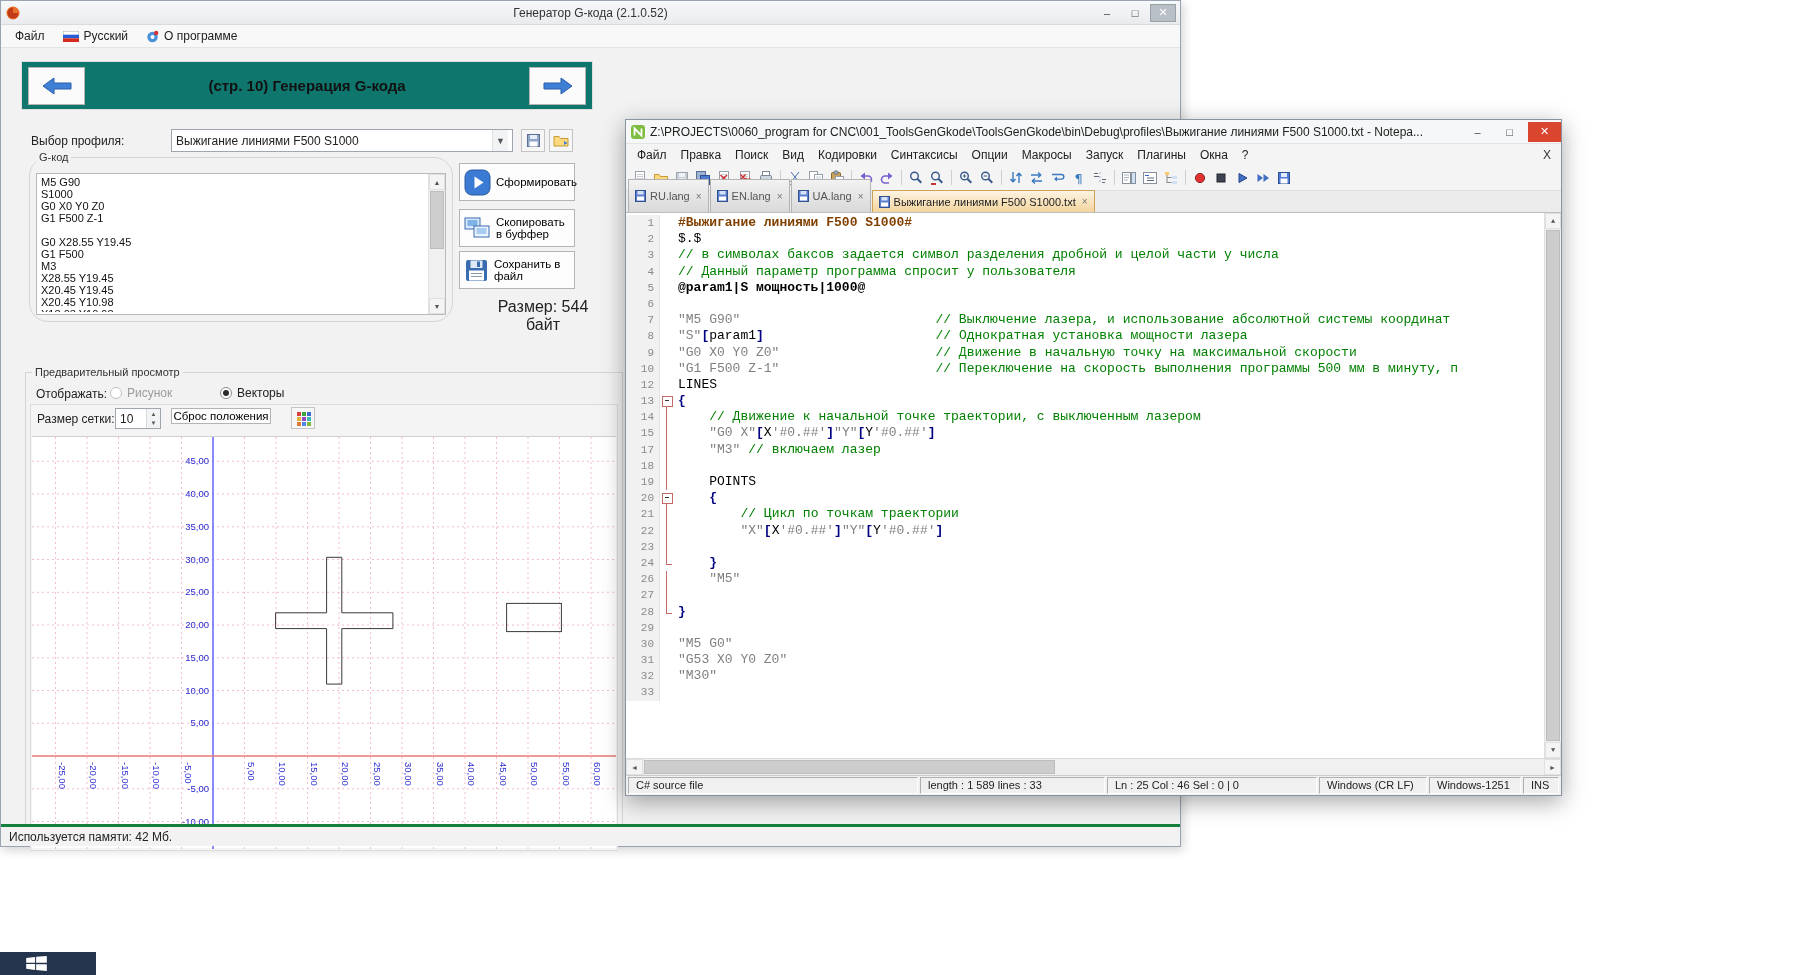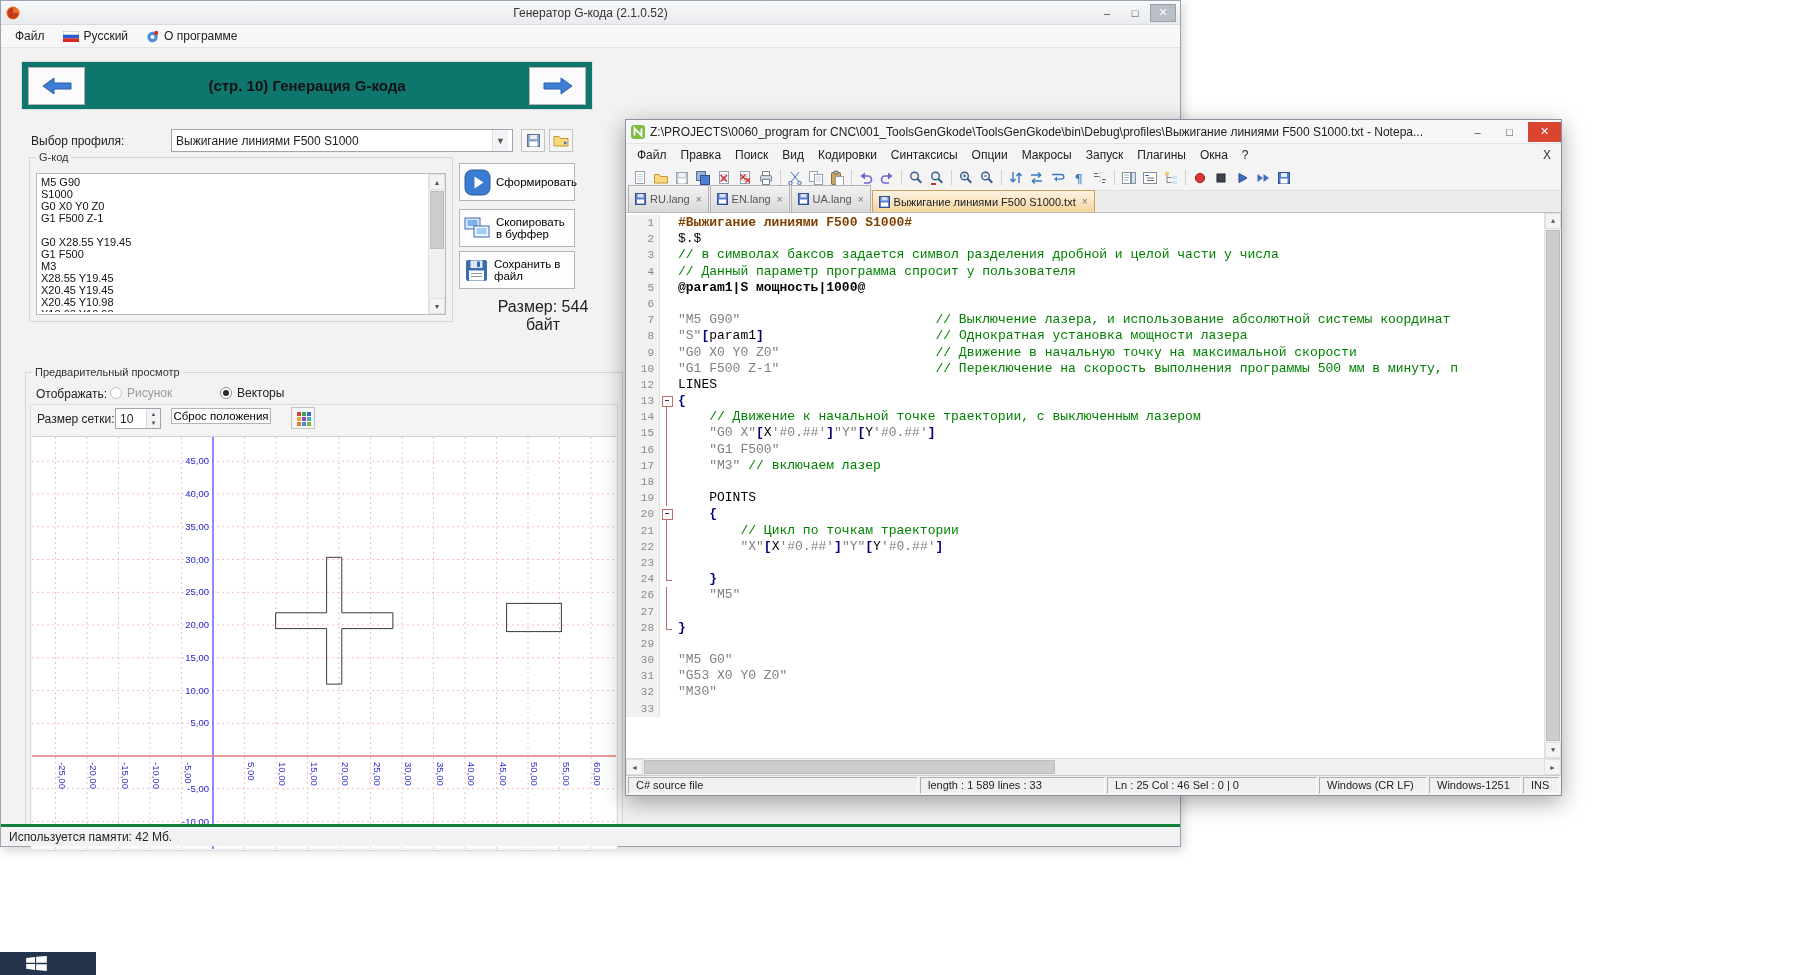--- a/index.html
+++ b/index.html
@@ -22,21 +22,21 @@
   .nav-btn.prev{left:6px;}
   .nav-btn.next{right:6px;}
   .page-title{position:absolute;left:70px;right:70px;top:15px;text-align:center;font-weight:bold;font-size:15px;color:#111;}
   .profile-row label{position:absolute;left:30px;top:133px;font-size:12px;}
   .combo{position:absolute;left:170px;top:128px;width:342px;height:23px;background:#fff;border:1px solid #a0a6ad;display:flex;align-items:center;padding:0 4px;font-size:12px;}
   .combo .val{flex:1;overflow:hidden;white-space:nowrap;}
   .combo-arrow{width:16px;text-align:center;color:#555;font-size:9px;background:#f2f3f5;align-self:stretch;display:flex;align-items:center;justify-content:center;border-left:1px solid #e0e0e0;}
   .tool-sm{position:absolute;top:128px;width:24px;height:23px;background:#f6f6f6;border:1px solid #c4c4c4;display:flex;align-items:center;justify-content:center;cursor:pointer;}
   .gbox{position:absolute;border:1px solid #d5d5d5;background:transparent;}
   .gbox legend{font-size:11px;color:#333;margin-left:6px;padding:0 3px;}
-  .gcode-box{left:28px;top:150px;width:424px;height:171px;}
+  .gcode-box{left:28px;top:150px;width:424px;height:171px;border-radius:19px;}
   .gcode-area{position:absolute;left:6px;right:6px;top:10px;bottom:6px;background:#fff;border:1px solid #b9b9b9;}
   .gcode-lines{position:absolute;left:4px;top:2px;right:22px;bottom:2px;overflow:hidden;font-size:11px;line-height:12px;color:#111;}
   .vsb{position:absolute;right:0;top:0;bottom:0;width:17px;background:#f0f0f0;border-left:1px solid #e2e2e2;}
   .sb-btn{height:16px;display:flex;align-items:center;justify-content:center;font-size:7px;color:#555;background:#f4f4f4;border:1px solid #e0e0e0;}
   .sb-btn.bot{position:absolute;bottom:0;left:0;right:0;}
   .sb-thumb{position:absolute;left:1px;right:1px;background:#cdcdcd;border:1px solid #bdbdbd;}
   .act-btn{position:absolute;left:458px;width:116px;height:38px;background:#fdfdfd;border:1px solid #b4b4b4;display:flex;align-items:center;gap:5px;padding:2px 4px;font-size:11.5px;cursor:pointer;text-align:left;}
   .size-label{position:absolute;left:484px;top:297px;width:116px;text-align:center;font-size:16px;color:#222;}
   .preview-box{left:24px;top:349px;width:598px;height:477px;margin-top:16px;}
   .disp-label{position:absolute;left:10px;top:9px;}
@@ -63,21 +63,21 @@
   .npp-title .t{flex:1;font-size:12px;color:#222;white-space:nowrap;overflow:hidden;}
   .npp-wb{width:27px;height:20px;display:flex;align-items:center;justify-content:center;font-size:11px;color:#444;}
   .npp-wb.close{width:33px;background:#d9452f;color:#fff;}
   .npp-menu{height:21px;background:#f4f4f4;display:flex;align-items:center;padding:0 4px;position:relative;font-size:12px;}
   .npp-mi{padding:2px 7px;cursor:default;}
   .menu-x{position:absolute;right:10px;font-size:12px;color:#333;cursor:pointer;}
   .npp-toolbar{height:26px;background:#f4f4f4;border-bottom:1px solid #e0e0e0;display:flex;align-items:center;padding:0 4px;gap:1px;}
   .tbi{width:20px;height:20px;display:flex;align-items:center;justify-content:center;border:1px solid transparent;cursor:pointer;}
   .tb-sep{width:1px;height:15px;background:#cfcfcf;margin:0 3px;}
   .npp-tabs{height:22px;background:#ececec;display:flex;align-items:flex-end;padding-left:2px;border-bottom:1px solid #bdbdbd;}
-  .tab{height:27px;display:flex;align-items:center;gap:4px;padding:0 6px;margin-right:1px;border:1px solid #b3b3b3;border-bottom:none;background:linear-gradient(#f2f2f2,#d9d9d9);font-size:11px;color:#555;cursor:pointer;white-space:nowrap;}
+  .tab{height:33px;display:flex;align-items:center;gap:4px;padding:0 6px;margin-right:1px;border:1px solid #b3b3b3;border-bottom:none;background:linear-gradient(#f2f2f2,#d9d9d9);font-size:11px;color:#555;cursor:pointer;white-space:nowrap;}
   .tab.active{height:22px;background:linear-gradient(#fdf4e3,#f3d49c);border-color:#cda257;color:#222;}
   .tab .x{font-size:10px;color:#777;margin-left:2px;}
   .npp-editor{flex:1;background:#fff;position:relative;overflow:hidden;font-family:"Liberation Mono","DejaVu Sans Mono",monospace;font-size:13px;}
   .ed-lines{position:absolute;left:0;top:2px;right:17px;bottom:0;overflow:hidden;}
   .ed-row{display:flex;height:16.2px;line-height:16.2px;white-space:pre;}
   .ln-num{width:34px;flex:none;text-align:right;padding-right:5px;color:#8a8a8a;background:#f1f1f1;font-size:11px;border-right:1px solid #e2e2e2;}
   .fold{width:14px;flex:none;position:relative;background:#fff;}
   .fold.line::before{content:"";position:absolute;left:6px;top:0;bottom:0;width:1px;background:#c26a6a;}
   .fold.corner::before{content:"";position:absolute;left:6px;top:0;height:9px;width:1px;background:#c26a6a;}
   .fold.corner::after{content:"";position:absolute;left:6px;top:9px;width:6px;height:1px;background:#c26a6a;}
@@ -636,21 +636,20 @@
         <div class="ed-row"><span class="ln-num">5</span><span class="fold"></span><span class="ed-text"><span class="c-b">@param1|S мощность|1000@</span></span></div>
         <div class="ed-row"><span class="ln-num">6</span><span class="fold"></span><span class="ed-text"></span></div>
         <div class="ed-row"><span class="ln-num">7</span><span class="fold"></span><span class="ed-text"><span class="c-s">"M5 G90"</span><span class="c-d">                         </span><span class="c-c">// Выключение лазера, и использование абсолютной системы координат</span></span></div>
         <div class="ed-row"><span class="ln-num">8</span><span class="fold"></span><span class="ed-text"><span class="c-s">"S"</span><span class="c-o">[</span><span class="c-d">param1</span><span class="c-o">]</span><span class="c-d">                      </span><span class="c-c">// Однократная установка мощности лазера</span></span></div>
         <div class="ed-row"><span class="ln-num">9</span><span class="fold"></span><span class="ed-text"><span class="c-s">"G0 X0 Y0 Z0"</span><span class="c-d">                    </span><span class="c-c">// Движение в начальную точку на максимальной скорости</span></span></div>
         <div class="ed-row"><span class="ln-num">10</span><span class="fold"></span><span class="ed-text"><span class="c-s">"G1 F500 Z-1"</span><span class="c-d">                    </span><span class="c-c">// Переключение на скорость выполнения программы 500 мм в минуту, п</span></span></div>
         <div class="ed-row"><span class="ln-num">12</span><span class="fold"></span><span class="ed-text"><span class="c-d">LINES</span></span></div>
         <div class="ed-row"><span class="ln-num">13</span><span class="fold open"><i></i></span><span class="ed-text"><span class="c-o">{</span></span></div>
         <div class="ed-row"><span class="ln-num">14</span><span class="fold line"></span><span class="ed-text"><span class="c-d">    </span><span class="c-c">// Движение к начальной точке траектории, с выключенным лазером</span></span></div>
         <div class="ed-row"><span class="ln-num">15</span><span class="fold line"></span><span class="ed-text"><span class="c-d">    </span><span class="c-s">"G0 X"</span><span class="c-o">[</span><span class="c-d">X</span><span class="c-s">'#0.##'</span><span class="c-o">]</span><span class="c-s">"Y"</span><span class="c-o">[</span><span class="c-d">Y</span><span class="c-s">'#0.##'</span><span class="c-o">]</span></span></div>
-        <div class="ed-row"><span class="ln-num">16</span><span class="fold line"></span><span class="ed-text"><span class="c-d">    </span><span class="c-s">"G1 F500"</span></span></div>
         <div class="ed-row"><span class="ln-num">17</span><span class="fold line"></span><span class="ed-text"><span class="c-d">    </span><span class="c-s">"M3"</span><span class="c-d"> </span><span class="c-c">// включаем лазер</span></span></div>
         <div class="ed-row"><span class="ln-num">18</span><span class="fold line"></span><span class="ed-text"></span></div>
         <div class="ed-row"><span class="ln-num">19</span><span class="fold line"></span><span class="ed-text"><span class="c-d">    POINTS</span></span></div>
         <div class="ed-row"><span class="ln-num">20</span><span class="fold open"><i></i></span><span class="ed-text"><span class="c-d">    </span><span class="c-o">{</span></span></div>
         <div class="ed-row"><span class="ln-num">21</span><span class="fold line"></span><span class="ed-text"><span class="c-d">        </span><span class="c-c">// Цикл по точкам траектории</span></span></div>
         <div class="ed-row"><span class="ln-num">22</span><span class="fold line"></span><span class="ed-text"><span class="c-d">        </span><span class="c-s">"X"</span><span class="c-o">[</span><span class="c-d">X</span><span class="c-s">'#0.##'</span><span class="c-o">]</span><span class="c-s">"Y"</span><span class="c-o">[</span><span class="c-d">Y</span><span class="c-s">'#0.##'</span><span class="c-o">]</span></span></div>
         <div class="ed-row"><span class="ln-num">23</span><span class="fold line"></span><span class="ed-text"></span></div>
         <div class="ed-row"><span class="ln-num">24</span><span class="fold corner"></span><span class="ed-text"><span class="c-d">    </span><span class="c-o">}</span></span></div>
         <div class="ed-row"><span class="ln-num">26</span><span class="fold line"></span><span class="ed-text"><span class="c-d">    </span><span class="c-s">"M5"</span></span></div>
         <div class="ed-row"><span class="ln-num">27</span><span class="fold line"></span><span class="ed-text"></span></div>

